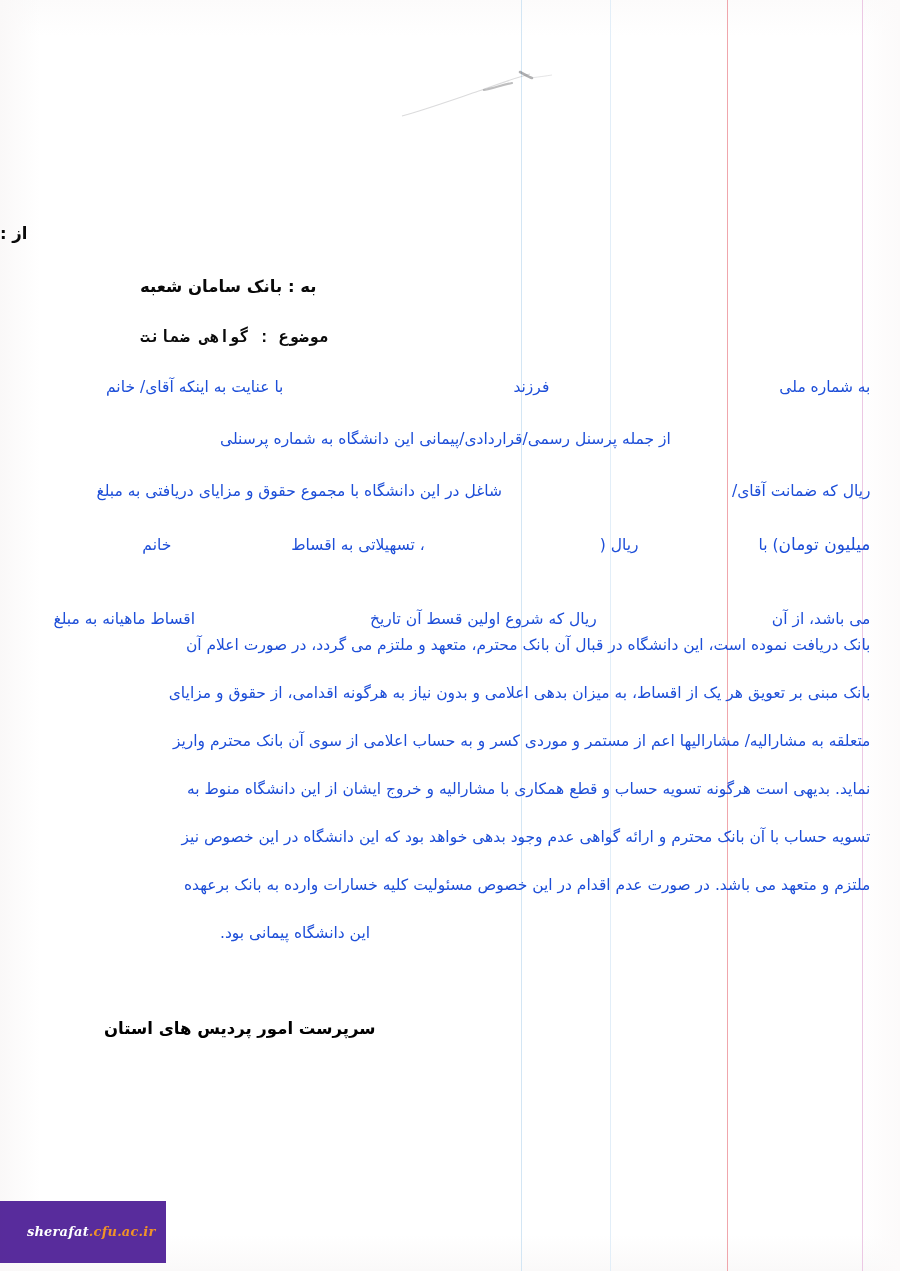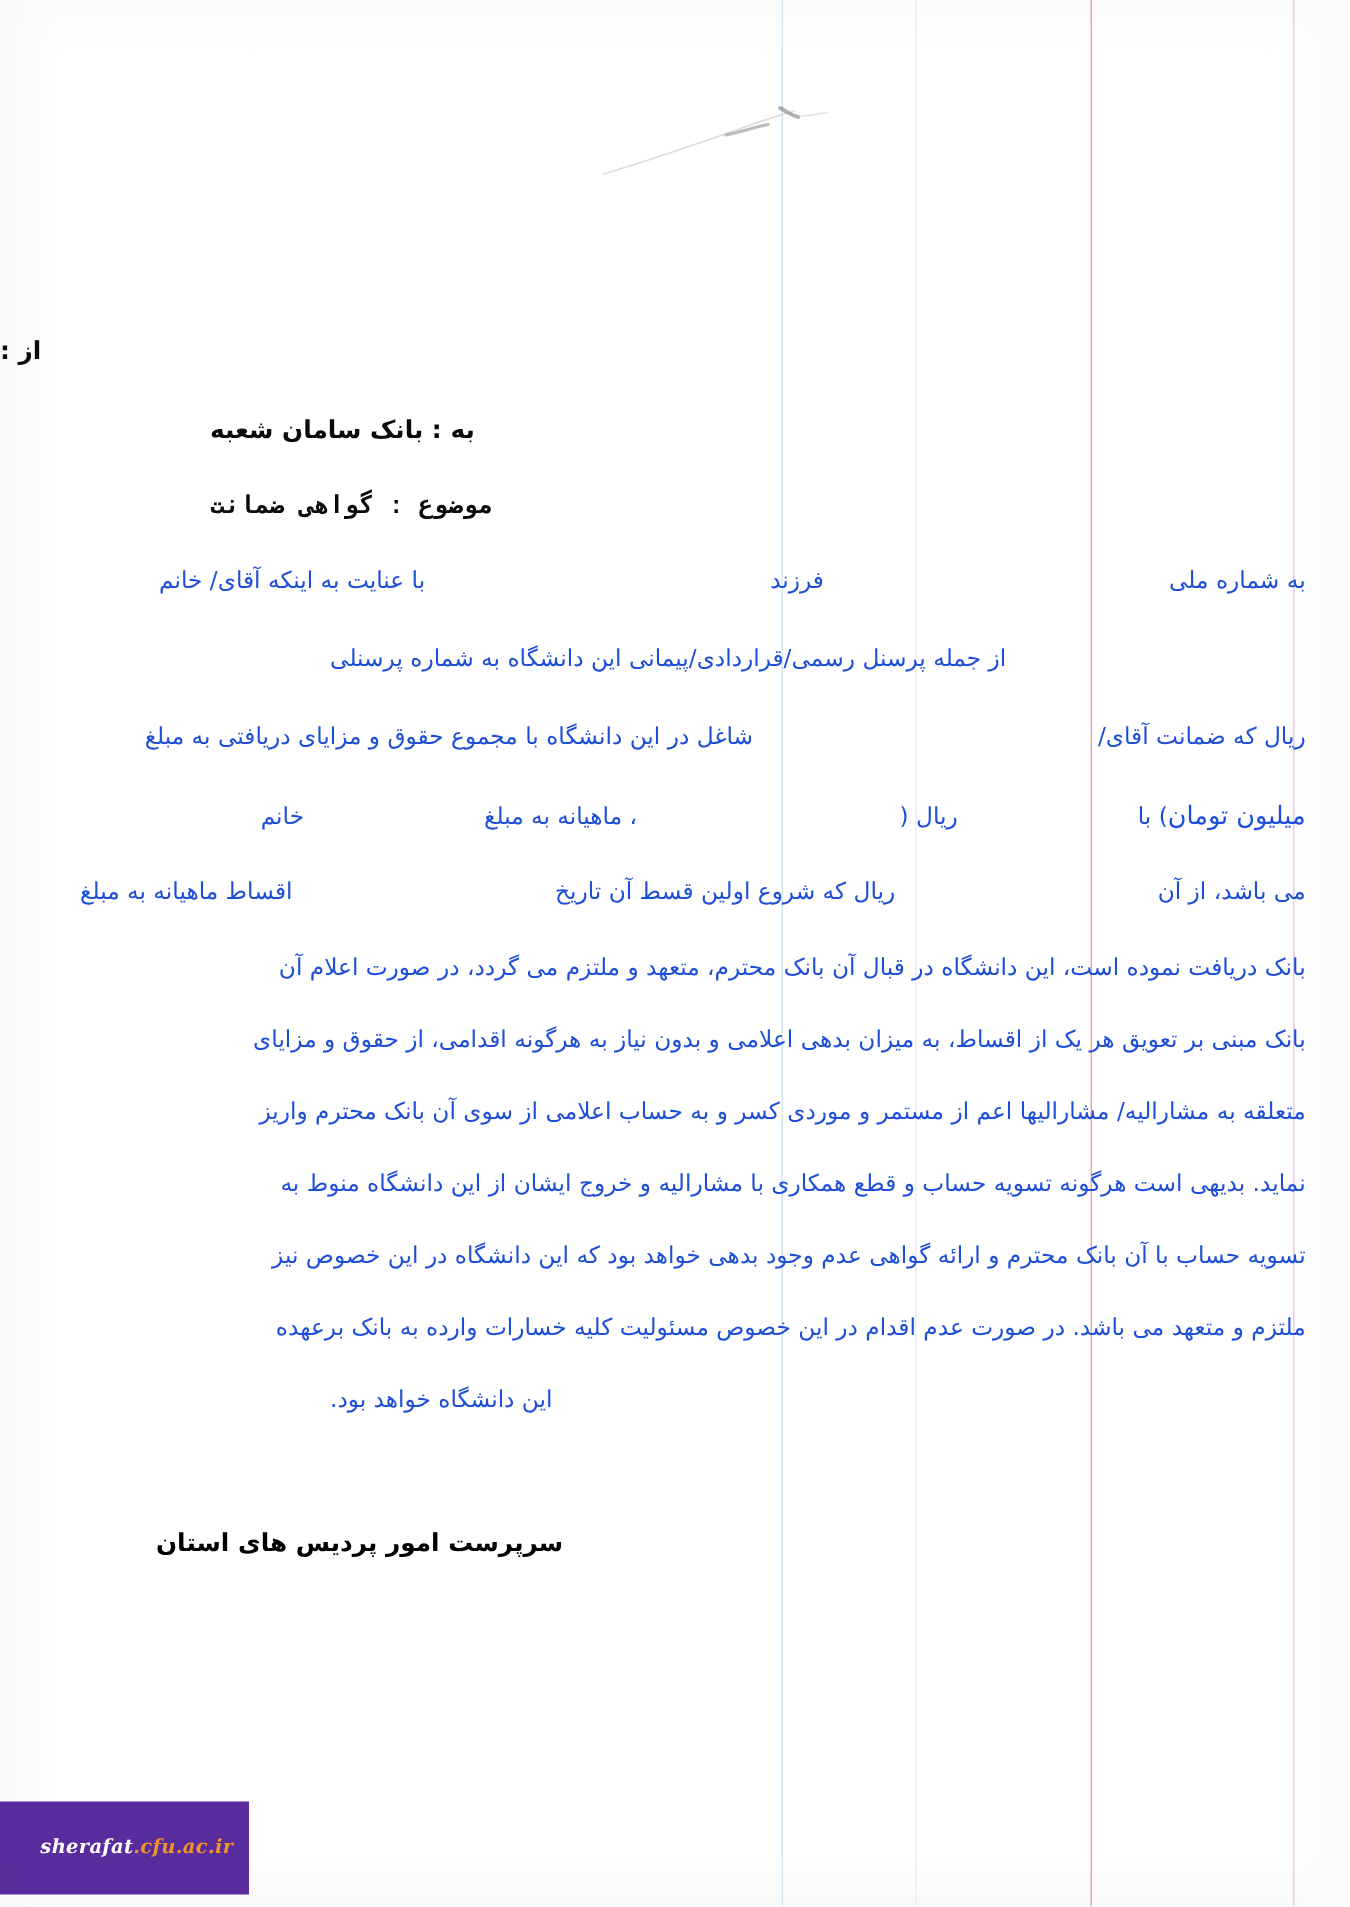--- a/index.html
+++ b/index.html
@@ -154,24 +154,24 @@
 
     <div class="line body-line" style="top:412px;left:80px;width:680px;text-align:left;">
       <span>از جمله پرسنل رسمی/قراردادی/پیمانی این دانشگاه به شماره پرسنلی</span>
     </div>
 
     <div class="line body-line" style="top:464px;left:80px;width:680px;text-align:left;">
       <span>ریال که ضمانت آقای/</span><span class="gap-xl"></span><span>شاغل در این دانشگاه با مجموع حقوق و مزایای دریافتی به مبلغ</span>
     </div>
 
     <div class="line body-line" style="top:516px;left:80px;width:680px;text-align:left;">
-      <span class="bold-amount">میلیون تومان</span><span>) با</span><span class="gap-m"></span><span>ریال (</span><span class="gap-l"></span><span>، ماهیانه به مبلغ</span><span class="gap-m"></span><span>خانم</span>
-    </div>
-
-    <div class="line body-line" style="top:567px;left:80px;width:680px;text-align:center;">
+      <span class="bold-amount">میلیون تومان</span><span>) با</span><span class="gap-m"></span><span>ریال (</span><span class="gap-l"></span><span>، تسهیلاتی به اقساط</span><span class="gap-m"></span><span>خانم</span>
+    </div>
+
+    <div class="line body-line" style="top:592px;left:80px;width:680px;text-align:center;">
       <span>می باشد، از آن</span><span class="gap-l"></span><span>ریال که شروع اولین قسط آن تاریخ</span><span class="gap-l"></span><span>اقساط ماهیانه به مبلغ</span>
     </div>
 
     <div class="line body-line justified" style="top:618px;left:80px;width:680px;">
       <span>بانک دریافت نموده است، این دانشگاه در قبال آن بانک محترم، متعهد و ملتزم می گردد، در صورت اعلام آن</span>
     </div>
 
     <div class="line body-line justified" style="top:666px;left:80px;width:680px;">
       <span>بانک مبنی بر تعویق هر یک از اقساط، به میزان بدهی اعلامی و بدون نیاز به هرگونه اقدامی، از حقوق و مزایای</span>
     </div>
@@ -186,21 +186,21 @@
 
     <div class="line body-line justified" style="top:810px;left:80px;width:680px;">
       <span>تسویه حساب با آن بانک محترم و ارائه گواهی عدم وجود بدهی خواهد بود که این دانشگاه در این خصوص نیز</span>
     </div>
 
     <div class="line body-line justified" style="top:858px;left:80px;width:680px;">
       <span>ملتزم و متعهد می باشد. در صورت عدم اقدام در این خصوص مسئولیت کلیه خسارات وارده به بانک برعهده</span>
     </div>
 
     <div class="line body-line" style="top:906px;left:80px;width:680px;text-align:left;">
-      <span>این دانشگاه خواهد بود.</span>
+      <span>این دانشگاه پیمانی بود.</span>
     </div>
 
     <div class="signature" style="top:1000px;left:104px;">
       <span>سرپرست امور پردیس های استان</span>
     </div>
 
   </div>
 
   <div class="watermark">
     <span>sherafat</span><span class="dom">.cfu.ac.ir</span>

